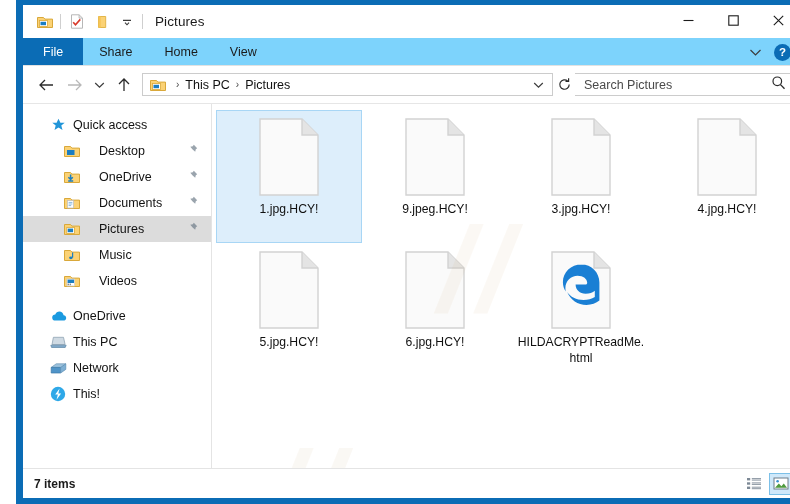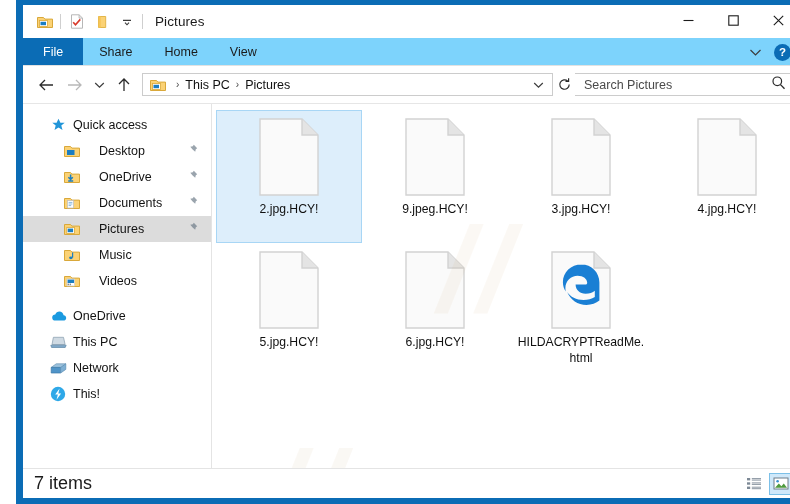--- a/index.html
+++ b/index.html
@@ -280,22 +280,23 @@
     height: 30px;
     flex: 0 0 auto;
     background: #ffffff;
     border-top: 1px solid #e4e4e4;
     display: flex;
     align-items: center;
     padding: 0 6px 0 11px;
     position: relative;
   }
   .status-text {
-    font-size: 18px;
+    font-size: 12px;
     color: #1b1b1b;
+    font-weight: bold;
   }
   .view-buttons {
     position: absolute;
     right: 8px; top: 50%;
     transform: translateY(-50%);
     display: flex;
     gap: 3px;
   }
   .view-btn {
     width: 24px; height: 22px;
@@ -587,21 +588,21 @@
 
       <div class="grid">
 
         <div class="file-tile selected">
           <div class="file-icon-wrap">
             <svg width="60" height="78" viewBox="0 0 60 78">
               <path d="M1 1h42l16 16v60H1z" fill="#fafafa" stroke="#d2d2d2" stroke-width="1.4"></path>
               <path d="M43 1v16h16" fill="#e4e4e4" stroke="#d2d2d2" stroke-width="1.4"></path>
             </svg>
           </div>
-          <div class="file-label">2.jpg.HCY!</div>
+          <div class="file-label">1.jpg.HCY!</div>
         </div>
 
         <div class="file-tile">
           <div class="file-icon-wrap">
             <svg width="60" height="78" viewBox="0 0 60 78">
               <path d="M1 1h42l16 16v60H1z" fill="#fafafa" stroke="#d2d2d2" stroke-width="1.4"></path>
               <path d="M43 1v16h16" fill="#e4e4e4" stroke="#d2d2d2" stroke-width="1.4"></path>
             </svg>
           </div>
           <div class="file-label">9.jpeg.HCY!</div>

